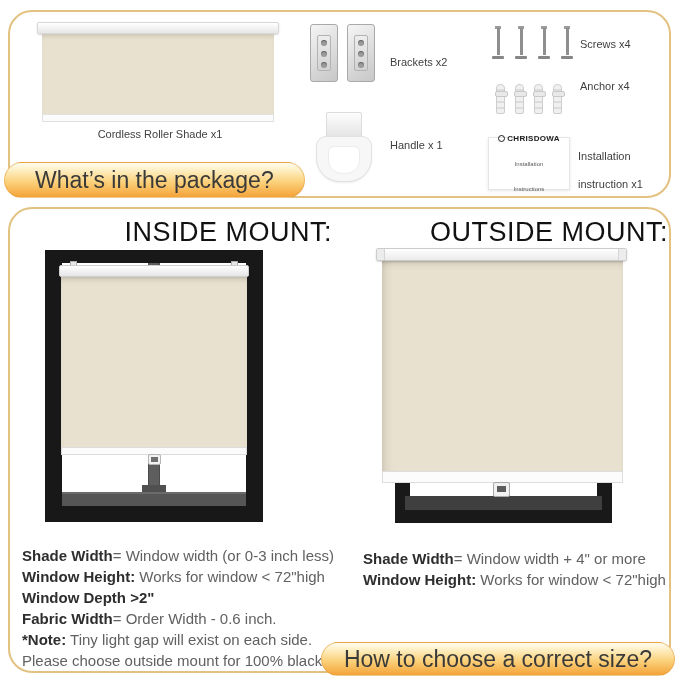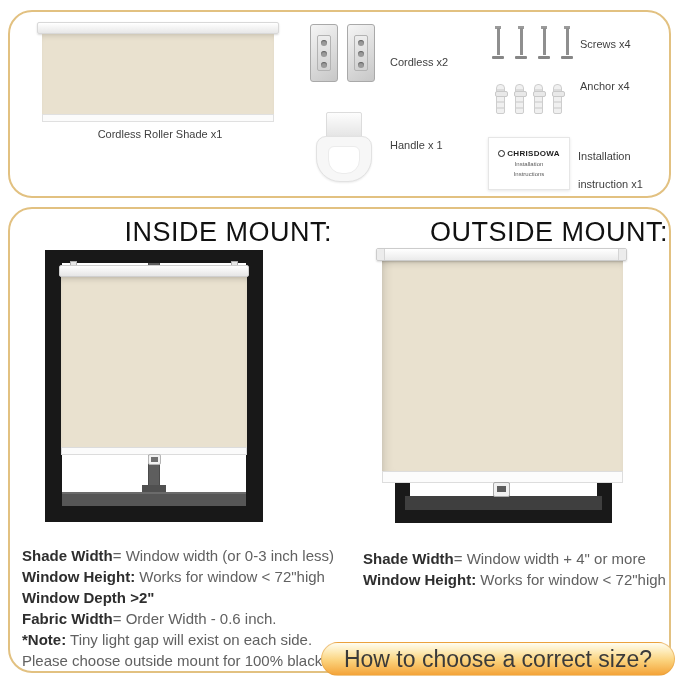--- a/index.html
+++ b/index.html
@@ -75,21 +75,21 @@
   .anchor { position:relative; width:9px; height:30px;
     background:repeating-linear-gradient(180deg,#f0f0f0 0 4px,#dcdcdc 4px 6px);
     border:1px solid #cdcdcd; border-radius:4px 4px 2px 2px; }
   .anchor::before { content:""; position:absolute; left:-2px; top:6px; width:11px; height:4px;
     background:#e9e9e9; border:1px solid #c9c9c9; border-radius:2px; }
   .lbl-anchor { left:570px; top:68px; }
 
   
   .booklet { position:absolute; left:478px; top:125px; width:82px; height:53px;
     background:#fff; border:1px solid #e6e6e6; box-shadow:0 1px 3px rgba(0,0,0,.1);
-    display:flex; flex-direction:column; align-items:center; justify-content:center; gap:3px; }
+    display:flex; flex-direction:column; align-items:center; justify-content:center; gap:18px; }
   .bk-brand { display:flex; align-items:center; gap:2px; font-size:8px; font-weight:700;
     color:#1d1d1d; letter-spacing:.3px; }
   .bk-logo { width:7px; height:7px; border:1.5px solid #1d1d1d; border-radius:50%; display:inline-block; }
   .bk-line { font-size:6px; color:#5a5a5a; line-height:7px; }
   .lbl-instruction { left:568px; top:130px; width:100px; white-space:normal; line-height:28px; }
 
   
   .mount-title { position:absolute; top:8px; font-size:27px; font-weight:500; color:#111;
     letter-spacing:.5px; text-align:right; white-space:nowrap; }
   .title-inside { left:0; width:322px; }
@@ -160,21 +160,21 @@
           <i></i>
           <i></i>
           <i></i>
         </div>
       <div class="bracket">
           <i></i>
           <i></i>
           <i></i>
         </div>
     </div>
-    <div class="lbl lbl-brackets">Cordless x2</div>
+    <div class="lbl lbl-brackets">Brackets x2</div>
 
     <div class="handle-icon">
       <div class="h-clip"></div>
       <div class="h-body">
         <div class="h-hole"></div>
       </div>
     </div>
     <div class="lbl lbl-handle">Handle x 1</div>
 
     <div class="screws">
@@ -212,20 +212,21 @@
     <div class="booklet">
       <div class="bk-brand">
         <span class="bk-logo"></span>
         <span>CHRISDOWA</span>
       </div>
       <div class="bk-line">Installation</div>
       <div class="bk-line">Instructions</div>
     </div>
     <div class="lbl lbl-instruction">Installation instruction x1</div>
 
+    <div class="banner banner-package">What’s in the package?</div>
   </section>
 
   <section class="panel panel-size">
 
     <h2 class="mount-title title-inside">INSIDE MOUNT:</h2>
     <h2 class="mount-title title-outside">OUTSIDE MOUNT:</h2>
 
     <div class="iw">
       <div class="iw-opening">
         <div class="iw-post"></div>

